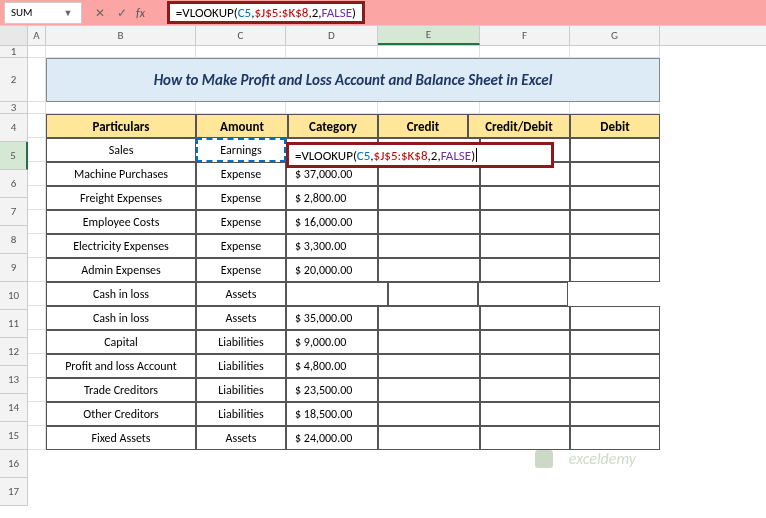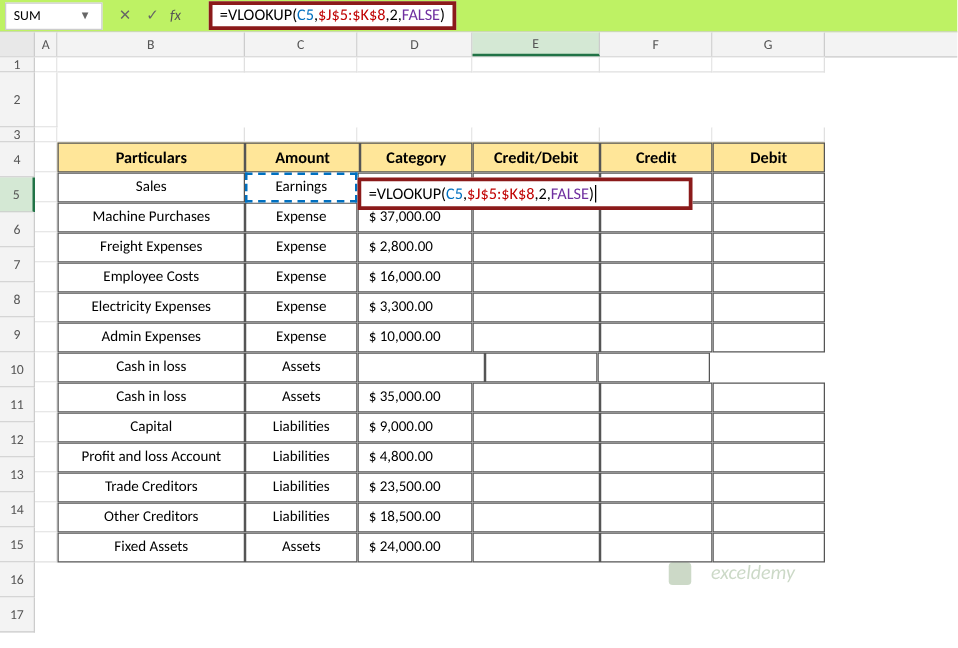--- a/index.html
+++ b/index.html
@@ -1,18 +1,18 @@
 <!DOCTYPE html>
 <html><head>
   <meta charset="utf-8">
   <style>
     * { box-sizing: border-box; margin: 0; padding: 0; }
     body { font-family: Calibri, Arial, sans-serif; font-size: 12px; background: #fff; width: 766px; height: 518px; overflow: hidden; position: relative; }
     
-    .formula-bar { display: flex; align-items: center; height: 26px; background: #bef264; border-bottom: 1px solid #d0d0d0; }
+    .formula-bar { display: flex; align-items: center; height: 26px; background: #fca5a5; border-bottom: 1px solid #d0d0d0; }
     .name-box { width: 78px; height: 22px; background: #fff; border: 1px solid #ccc; display: flex; align-items: center; padding: 0 6px; font-size: 11px; margin-left: 4px; }
     .name-box-dd { width: 14px; text-align: center; color: #666; font-size: 9px; }
     .fb-icons { display: flex; align-items: center; gap: 6px; padding: 0 10px; }
     .fb-icon { width: 16px; height: 16px; display: flex; align-items: center; justify-content: center; color: #666; font-size: 12px; }
     .fx-label { font-style: italic; font-size: 12px; color: #555; padding-right: 8px; }
     .formula-input-wrap { flex: 1; padding: 0 4px; display: flex; align-items: center; }
     .formula-input { border: 3px solid #8B1A1A; padding: 1px 6px; background: #fff; font-size: 13px; display: inline-flex; gap: 0; }
     .f-eq { color: #000; }
     .f-func { color: #000; }
     .f-ref1 { color: #0070C0; }
@@ -124,39 +124,40 @@
       <div class="cell cw-B"></div>
       <div class="cell cw-C"></div>
       <div class="cell cw-D"></div>
       <div class="cell cw-E"></div>
       <div class="cell cw-F"></div>
       <div class="cell cw-G"></div>
     </div>
 
     <div class="row tall">
       <div class="cell cw-A"></div>
+      <div class="cell title-cell" style="width:614px">How to Make Profit and Loss Account and Balance Sheet in Excel</div>
     </div>
 
     <div class="row short">
       <div class="cell cw-A"></div>
       <div class="cell cw-B"></div>
       <div class="cell cw-C"></div>
       <div class="cell cw-D"></div>
       <div class="cell cw-E"></div>
       <div class="cell cw-F"></div>
       <div class="cell cw-G"></div>
     </div>
 
     <div class="row">
       <div class="cell cw-A"></div>
       <div class="cell th-cell cw-B">Particulars</div>
       <div class="cell th-cell cw-D">Amount</div>
       <div class="cell th-cell cw-C">Category</div>
+      <div class="cell th-cell cw-F">Credit</div>
       <div class="cell th-cell cw-E">Credit/Debit</div>
-      <div class="cell th-cell cw-F">Credit</div>
       <div class="cell th-cell cw-G">Debit</div>
     </div>
 
     <div class="row">
       <div class="cell cw-A"></div>
       <div class="cell td-cell cw-B">Sales</div>
       <div class="cell td-cell cw-C c5-sel">Earnings</div>
       <div class="cell td-cell amt cw-D"></div>
       <div class="cell td-cell cw-E"></div>
       <div class="cell td-cell cw-F"></div>
@@ -195,21 +196,21 @@
       <div class="cell td-cell cw-C">Expense</div>
       <div class="cell td-cell amt cw-D">$  3,300.00</div>
       <div class="cell td-cell cw-E"></div>
       <div class="cell td-cell cw-F"></div>
       <div class="cell td-cell cw-G"></div>
     </div>
     <div class="row">
       <div class="cell cw-A"></div>
       <div class="cell td-cell cw-B">Admin Expenses</div>
       <div class="cell td-cell cw-C">Expense</div>
-      <div class="cell td-cell amt cw-D">$ 10,000.00</div>
+      <div class="cell td-cell amt cw-D">$ 20,000.00</div>
       <div class="cell td-cell cw-E"></div>
       <div class="cell td-cell cw-F"></div>
       <div class="cell td-cell cw-G"></div>
     </div>
     <div class="row">
       <div class="cell cw-A"></div>
       <div class="cell td-cell cw-B">Cash in loss</div>
       <div class="cell td-cell cw-C">Assets</div>
       <div class="cell td-cell cw-E"></div>
       <div class="cell td-cell cw-F"></div>

